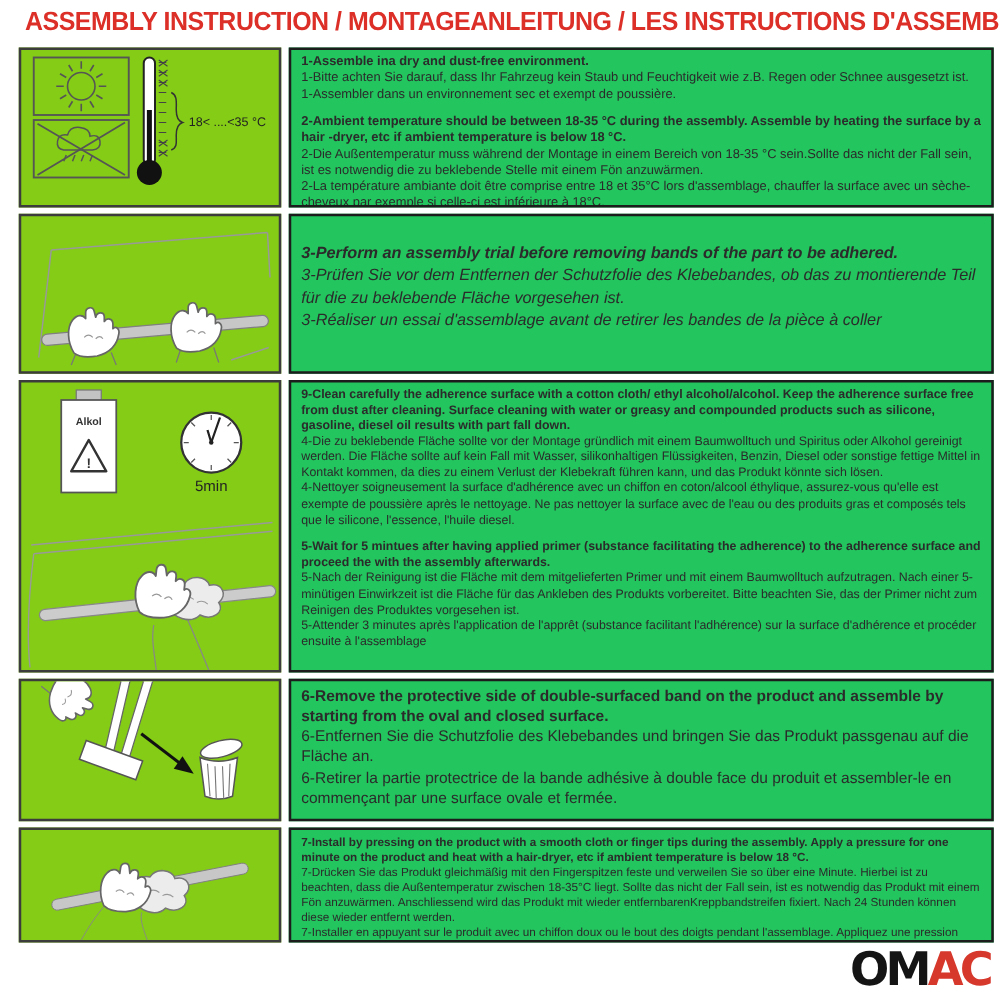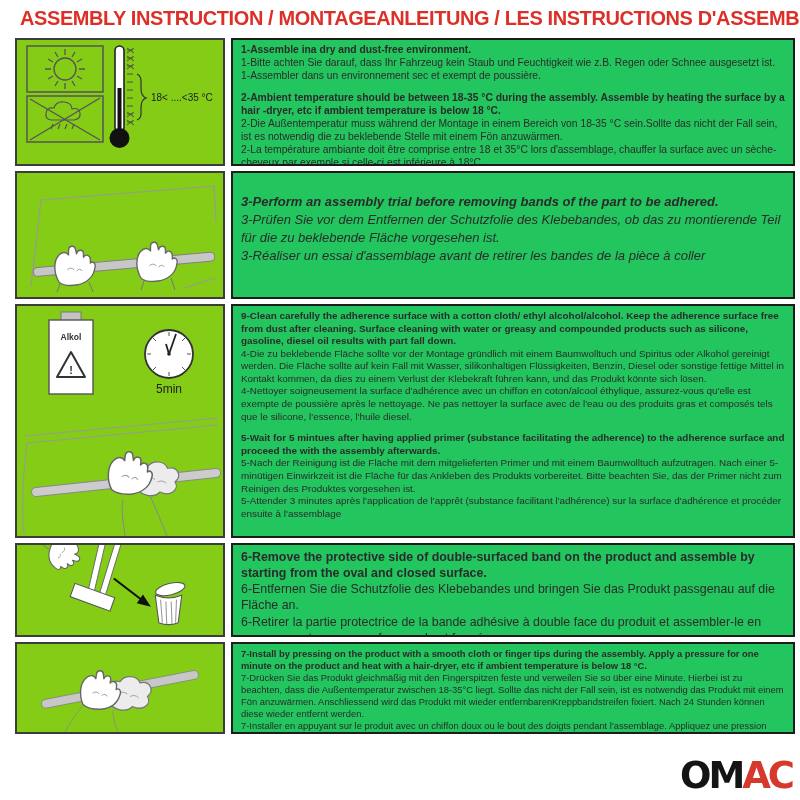--- a/index.html
+++ b/index.html
@@ -7,21 +7,21 @@
         font-family:"Liberation Sans",sans-serif;color:#2b2b2b;overflow:hidden;}
   .title{width:800px;text-align:center;padding-top:6px;height:32px;
          font-weight:bold;font-size:21px;letter-spacing:-0.4px;color:#dc2f27;
          transform:scaleX(0.95);transform-origin:center;white-space:nowrap;}
   .row{display:flex;margin:0 5px 5px 15px;gap:6px;}
   .illus{width:210px;flex:0 0 210px;border:2px solid #3c3c3c;box-sizing:border-box;
          background:#84cc16;overflow:hidden;}
   .illus svg{display:block;width:100%;height:100%;}
   .textbox{flex:1;border:2px solid #1c1c1c;box-sizing:border-box;background:#22c55e;
            padding:4px 8px;overflow:hidden;}
-  .r1{height:128px;} .r2{height:128px;font-style:italic;} .r3{height:234px;} .r4{height:94px;} .r5{height:92px;}
+  .r1{height:128px;} .r2{height:128px;font-style:italic;} .r3{height:234px;} .r4{height:114px;} .r5{height:92px;}
   .blk{margin-bottom:9px;}
   .blk:last-child{margin-bottom:12px;}
   .en{font-weight:bold;}
   .sm{font-size:10.3px;line-height:1.26;}
   .xs{font-size:9.9px;line-height:1.27;}
   .xxs{font-size:9.4px;line-height:1.28;}
   .lg{font-size:13px;line-height:1.38;}
   .md{font-size:12.4px;line-height:1.3;}
   .center-v{display:flex;flex-direction:column;justify-content:center;}
   .logo{position:absolute;right:8px;bottom:6px;font-family:"DejaVu Sans",sans-serif;

